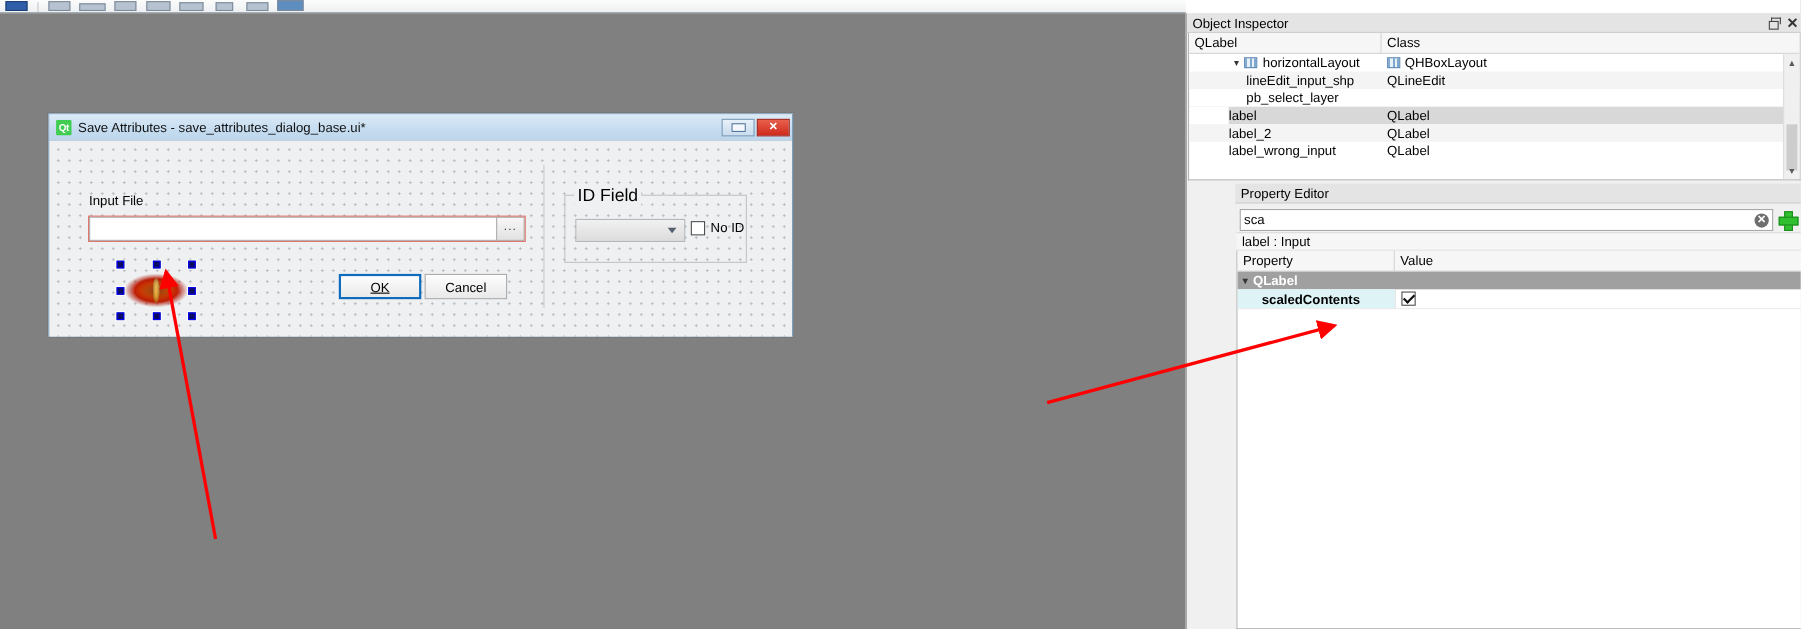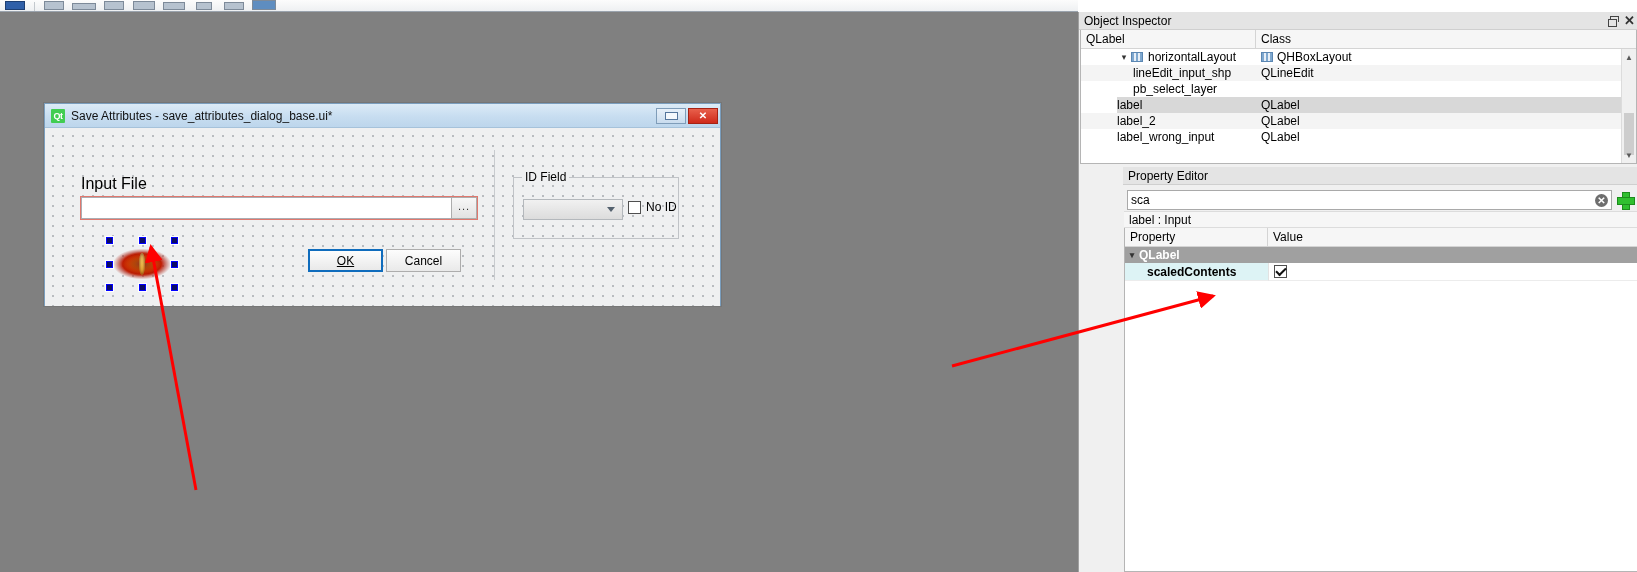--- a/index.html
+++ b/index.html
@@ -84,21 +84,21 @@
   .formarea {
     position: relative;
     height: 178px;
     background-color: #eff0f1;
     background-image: radial-gradient(#b9bcc0 0.9px, transparent 1px);
     background-size: 10px 10px;
     background-position: 3px 3px;
   }
 
   .group-label {
-    position: absolute; font-size: 16px; color: #000; background: transparent;
+    position: absolute; font-size: 12px; color: #000; background: transparent;
   }
 
   
   .lineedit-wrap {
     position: absolute; left: 36px; top: 69px; width: 396px; height: 22px;
     display: flex;
     outline: 1px solid #e0776d;
   }
   .lineedit {
     flex: 1 1 auto; background: #fff; border: 1px solid #abadb3;
@@ -117,21 +117,21 @@
     background: #c8cbce;
   }
 
   
   .groupbox {
     position: absolute; left: 468px; top: 49px; width: 166px; height: 62px;
     border: 1px solid #c0c3c7;
   }
   .groupbox-title {
     position: absolute; left: 8px; top: -8px; background: #eff0f1; padding: 0 3px;
-    font-size: 12px;
+    font-size: 16px;
   }
   .combo {
     position: absolute; left: 478px; top: 71px; width: 100px; height: 21px;
     background: linear-gradient(#f1f1f1, #dcdcdc);
     border: 1px solid #b4b8bc;
     display: flex; align-items: center; justify-content: flex-end;
     padding-right: 7px;
   }
   .chev {
     width: 0; height: 0;

